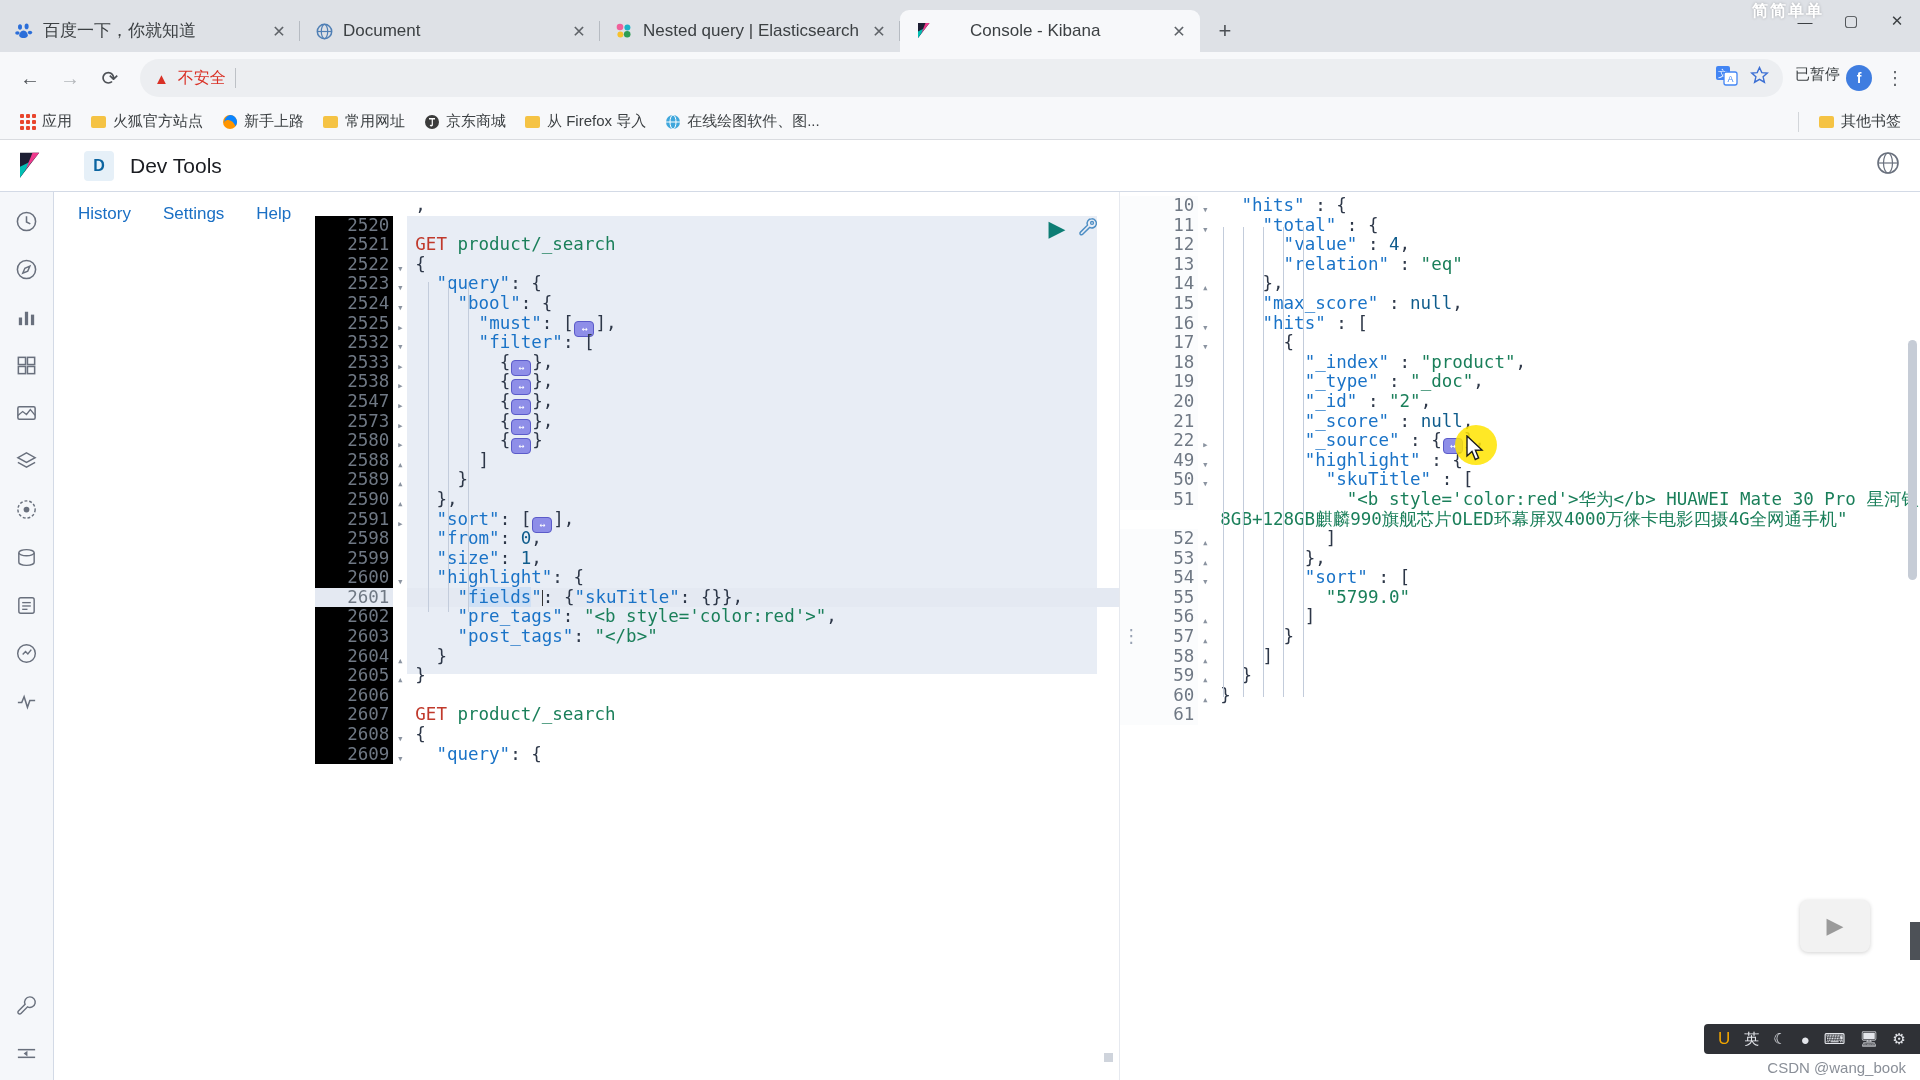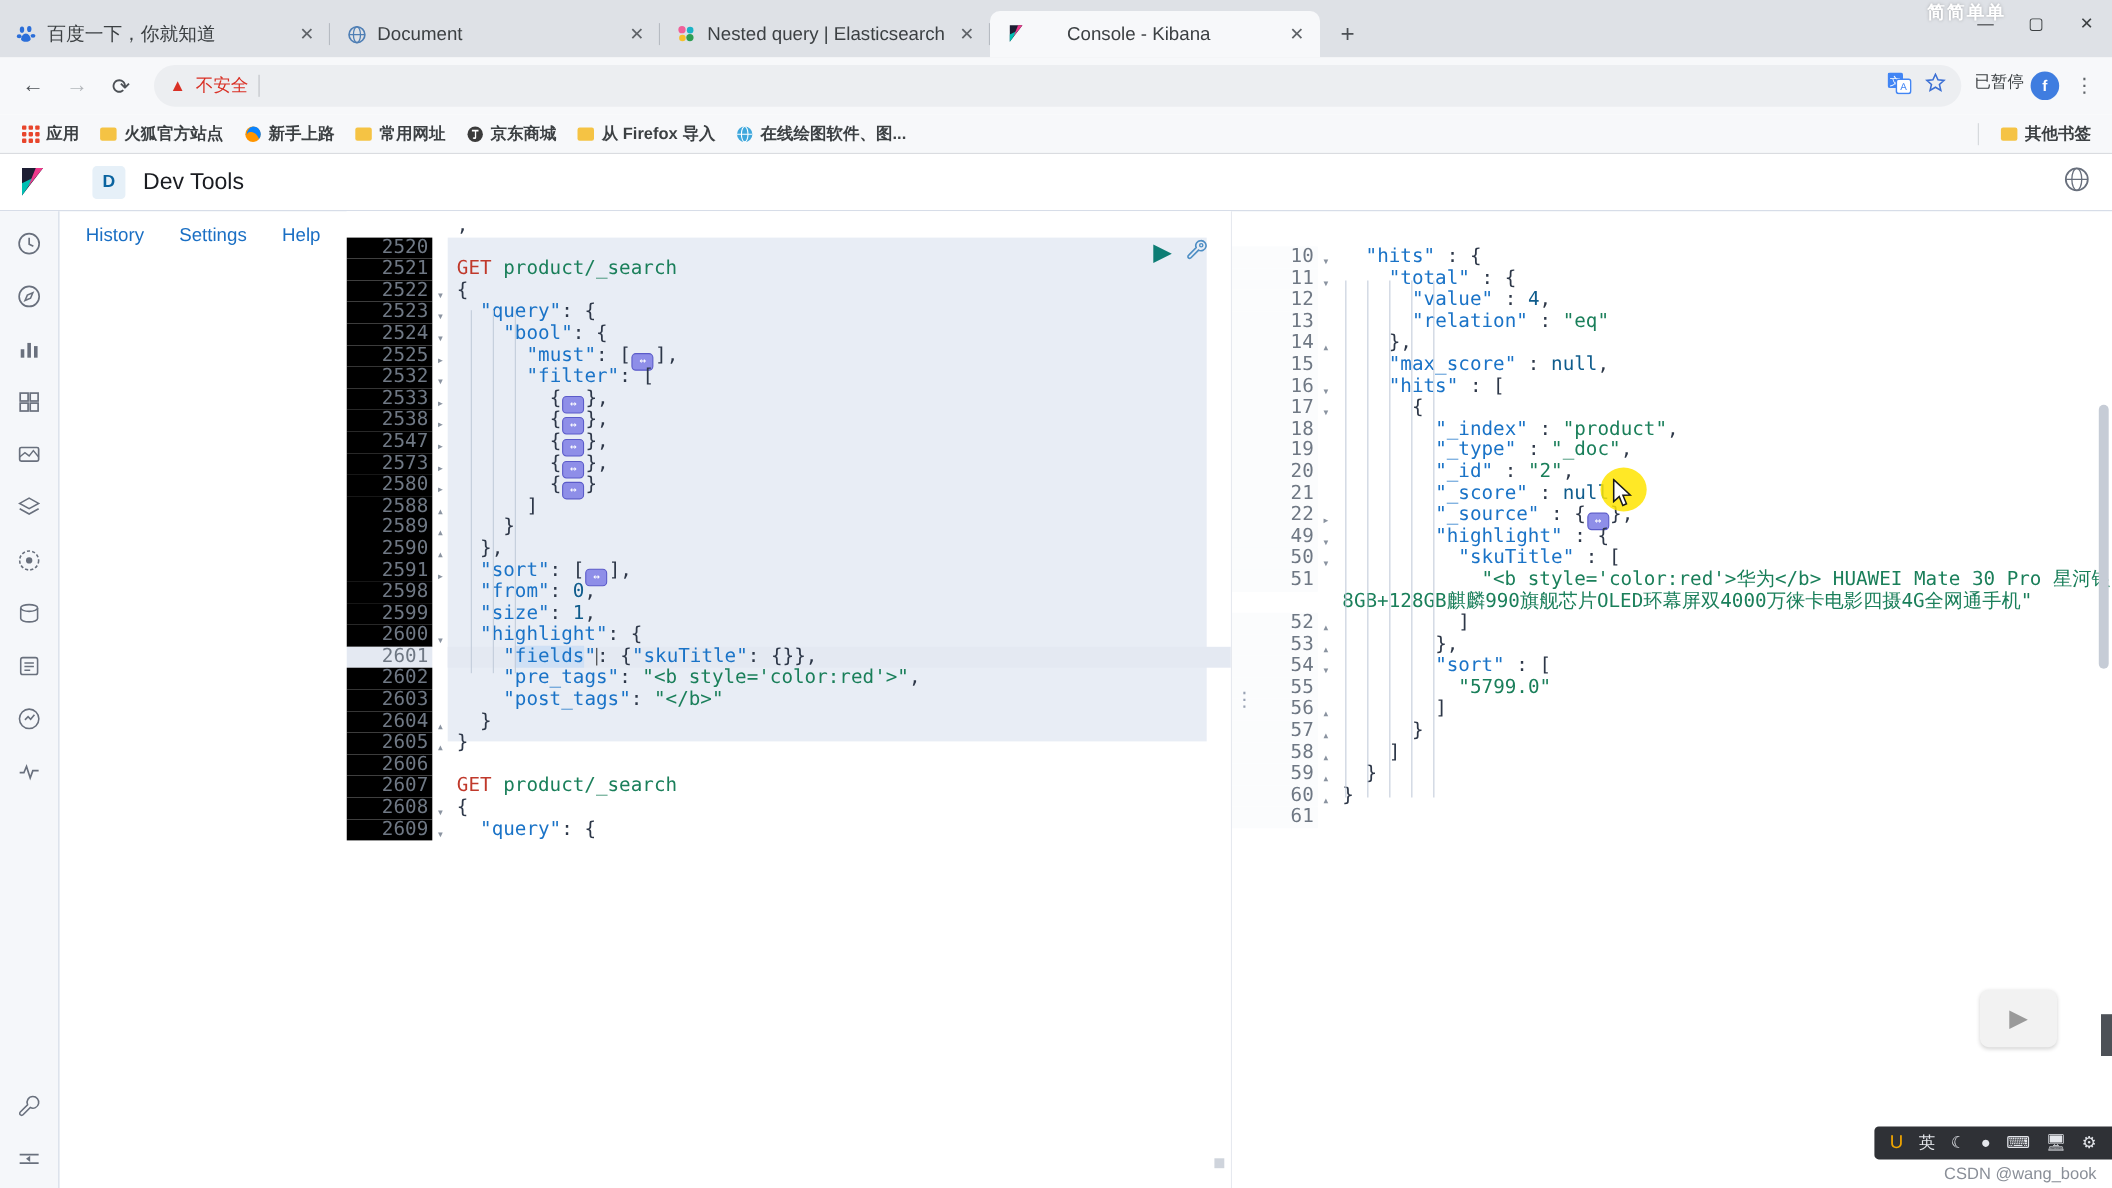--- a/index.html
+++ b/index.html
@@ -84,21 +84,21 @@
     font-size: 14px; font-weight: bold;
   }
   .kebab { font-size: 18px; color: #5f6368; padding: 0 4px; }
 
   
   .bookmarks {
     height: 36px; background: #f7f8fa; display: flex; align-items: center;
     gap: 4px; padding: 0 12px; border-bottom: 1px solid #dadce0; flex: 0 0 auto;
     font-size: 15px; color: #3c4043;
   }
-  .bm { display: flex; align-items: center; gap: 6px; padding: 3px 7px; border-radius: 4px; white-space: nowrap; font-weight: bold; }
+  .bm { display: flex; align-items: center; gap: 6px; padding: 3px 7px; border-radius: 4px; white-space: nowrap; }
   .bm-ico { width: 17px; height: 17px; flex:0 0 17px; display:flex; align-items:center; justify-content:center; }
   .folder-ico { width: 15px; height: 12px; background: #f5c344; border-radius: 2px; display:block; }
   .apps-grid { display: grid; grid-template-columns: repeat(3,4px); grid-template-rows: repeat(3,4px); gap: 2px; }
   .apps-grid i { display:block; width:4px; height:4px; border-radius:1px; background:#e8452c; }
   .bm-spacer { flex: 1 1 auto; }
   .bm-sep { width:1px; height:20px; background:#d3d6da; margin: 0 8px; }
 
   
   .kibana { flex: 1 1 auto; display: flex; flex-direction: column; background: #fff; min-height: 0; }
   .kb-header {
@@ -140,21 +140,21 @@
   }
   .kb-tab.active { color: #0b64a0; font-weight: 500; }
   .kb-tab.active::after {
     content:""; position:absolute; left:0; right:0; bottom:-1px; height:3px; background:#0b64a0;
   }
 
   
   .console { flex: 1 1 auto; display: flex; min-height: 0; position: relative; }
   .pane { position: relative; overflow: hidden; min-width: 0; }
   .pane-left { flex: 0 0 805px; background: #fff; border-right: 1px solid #e6e9ef; }
-  .pane-right { flex: 1 1 auto; background: #fff; margin-top: 28px; }
+  .pane-right { flex: 1 1 auto; background: #fff; }
   .split-handle {
     position: absolute; left: 805px; top: 0; bottom: 0; width: 22px;
     display: flex; align-items: center; justify-content: center; color: #98a2b3;
     font-size: 18px; letter-spacing: 0; z-index: 5;
   }
 
   
   .editor {
     font-family: "DejaVu Sans Mono", "Liberation Mono", monospace;
     font-size: 17.5px; line-height: 19.6px; white-space: pre; position: relative;

